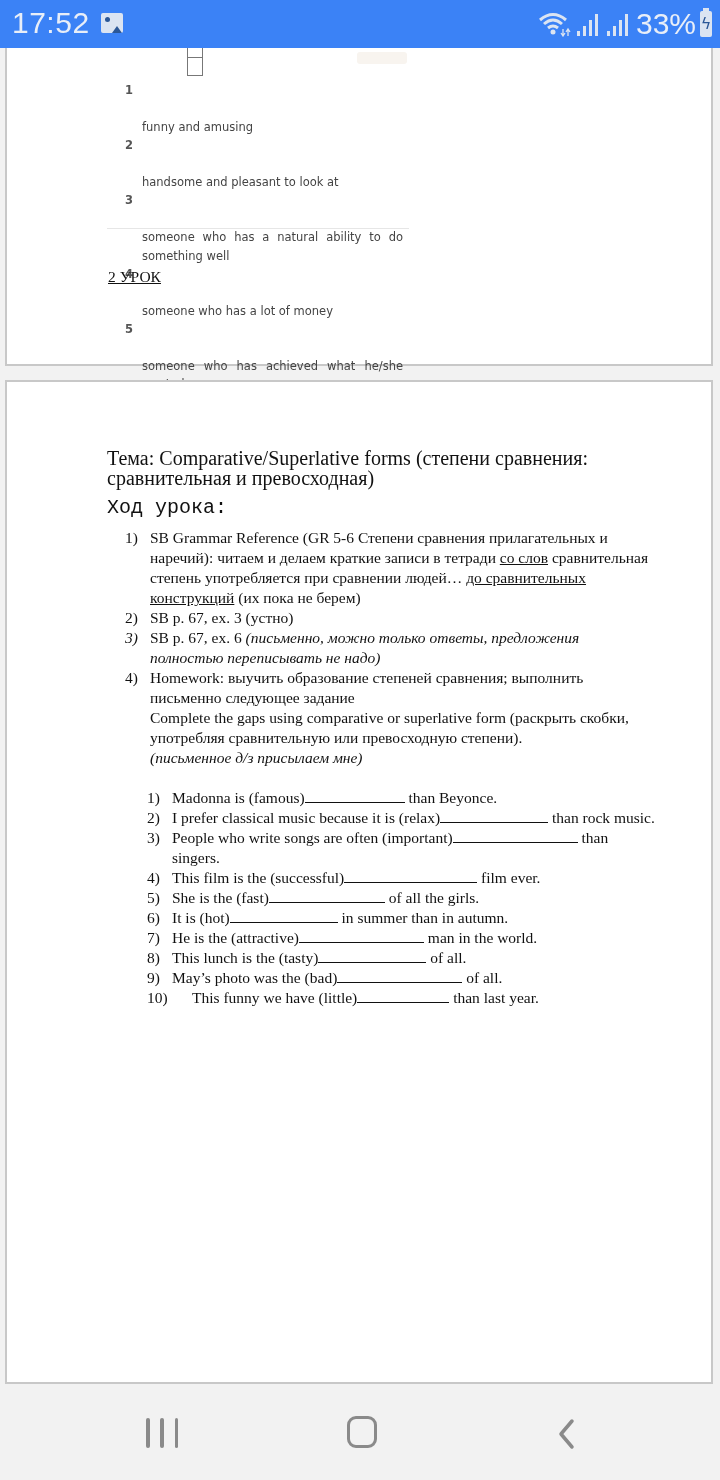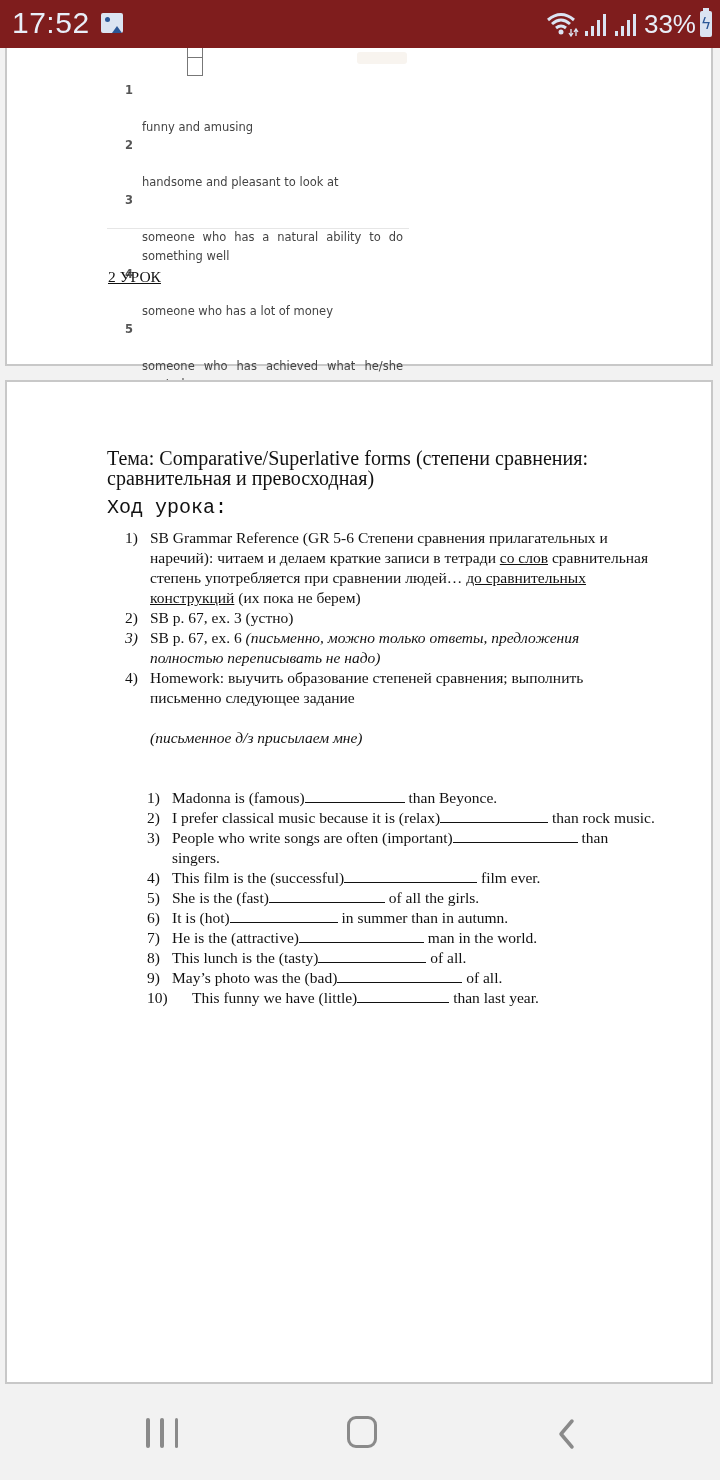--- a/index.html
+++ b/index.html
@@ -1,23 +1,23 @@
 <!DOCTYPE html>
 <html><head>
 <meta charset="utf-8">
 <style>
   html, body { margin:0; padding:0; }
   body { width:720px; height:1480px; overflow:hidden; background:#f2f2f2; position:relative; font-family:"Liberation Serif", serif; }
-  .statusbar { position:absolute; left:0; top:0; width:720px; height:48px; background:#7f1d1d; color:#e8eef8; }
+  .statusbar { position:absolute; left:0; top:0; width:720px; height:48px; background:#3b82f6; color:#e8eef8; }
   .sb-time { position:absolute; left:12px; top:6px; font-family:"Liberation Sans", sans-serif; font-size:30px; letter-spacing:0.5px; }
   .sb-img { position:absolute; left:101px; top:13px; width:22px; height:20px; border-radius:2px; background:#dbe4f2; overflow:hidden; }
   .sb-img::before { content:""; position:absolute; left:4px; top:4px; width:5px; height:5px; border-radius:50%; background:#2b5797; }
   .sb-img::after { content:""; position:absolute; left:-2px; bottom:-7px; width:0; height:0; border-left:10px solid transparent; border-right:10px solid transparent; border-bottom:14px solid #2b5797; transform:translateX(8px); }
   .sb-right { position:absolute; right:8px; top:6px; height:36px; display:flex; align-items:center; gap:4px; }
-  .sb-pct { font-family:"Liberation Sans", sans-serif; font-size:26px; }
+  .sb-pct { font-family:"Liberation Sans", sans-serif; font-size:30px; }
   .bat { width:12px; height:26px; border:0; background:#dbe4f2; position:relative; border-radius:2px; }
   .bat::before { content:""; position:absolute; left:3px; top:-3px; width:6px; height:3px; background:#dbe4f2; }
   .bat span { position:absolute; left:0; right:0; top:4px; text-align:center; font-size:16px; color:#2b5797; font-family:"DejaVu Sans", sans-serif; line-height:18px; }
 
   .page { position:absolute; left:5px; width:708px; background:#fff; border:2px solid #c8c8c8; box-sizing:border-box; }
   .page1 { top:48px; height:318px; border-top:none; }
   .page2 { top:380px; height:1004px; }
 
   .scan { position:absolute; left:100px; top:0; width:302px; height:180px; background:#fff; border-bottom:1px solid #e6e6e6; }
   .scan-box { position:absolute; left:80px; top:0; width:16px; height:28px; border:1px solid #777; border-top:none; box-sizing:border-box; }
@@ -134,21 +134,21 @@
     <li>
       <span class="n">2)</span>
       <span class="b">SB p. 67, ex. 3 (устно)</span>
     </li>
     <li>
       <span class="n it">3)</span>
       <span class="b"><span>SB p. 67, ex. 6 </span><span class="i">(письменно, можно только ответы, предложения полностью переписывать не надо)</span></span>
     </li>
     <li>
       <span class="n">4)</span>
-      <span class="b"><span>Homework: выучить образование степеней сравнения; выполнить письменно следующее задание</span><br><br><span class="i">(письменное д/з присылаем мне)</span></span>
+      <span class="b"><span>Homework: выучить образование степеней сравнения; выполнить письменно следующее задание</span><br><span>Complete the gaps using comparative or superlative form (раскрыть скобки, употребляя сравнительную или превосходную степени).</span><br><span class="i">(письменное д/з присылаем мне)</span></span>
     </li>
   </ul>
 
   <ul class="ex-list">
     <li>
         <span class="n">1)</span>
         <span class="b"><span>Madonna is (famous)</span><span class="gap" style="width:100px"></span><span> than Beyonce.</span></span>
       </li>
     <li>
         <span class="n">2)</span>

